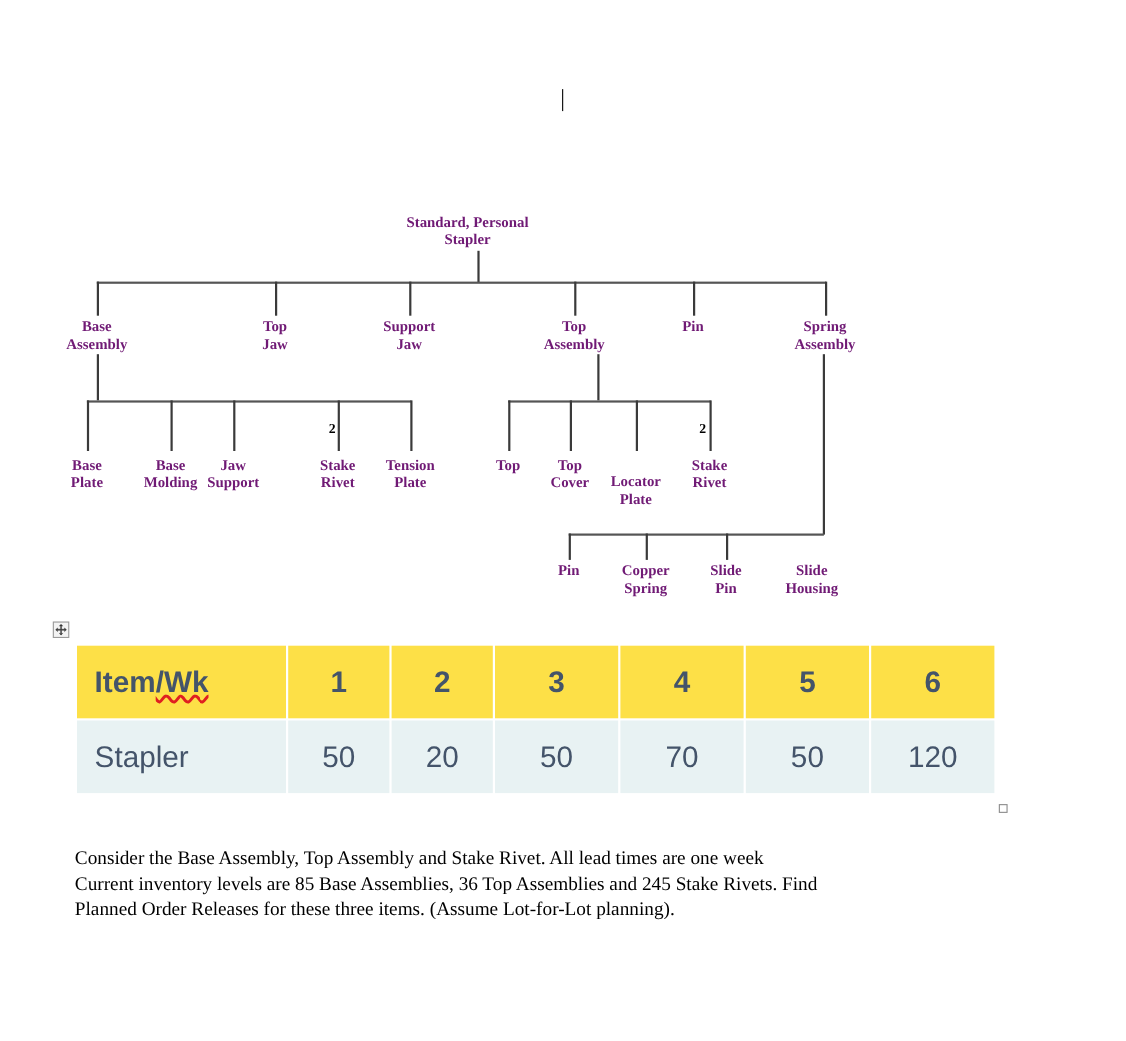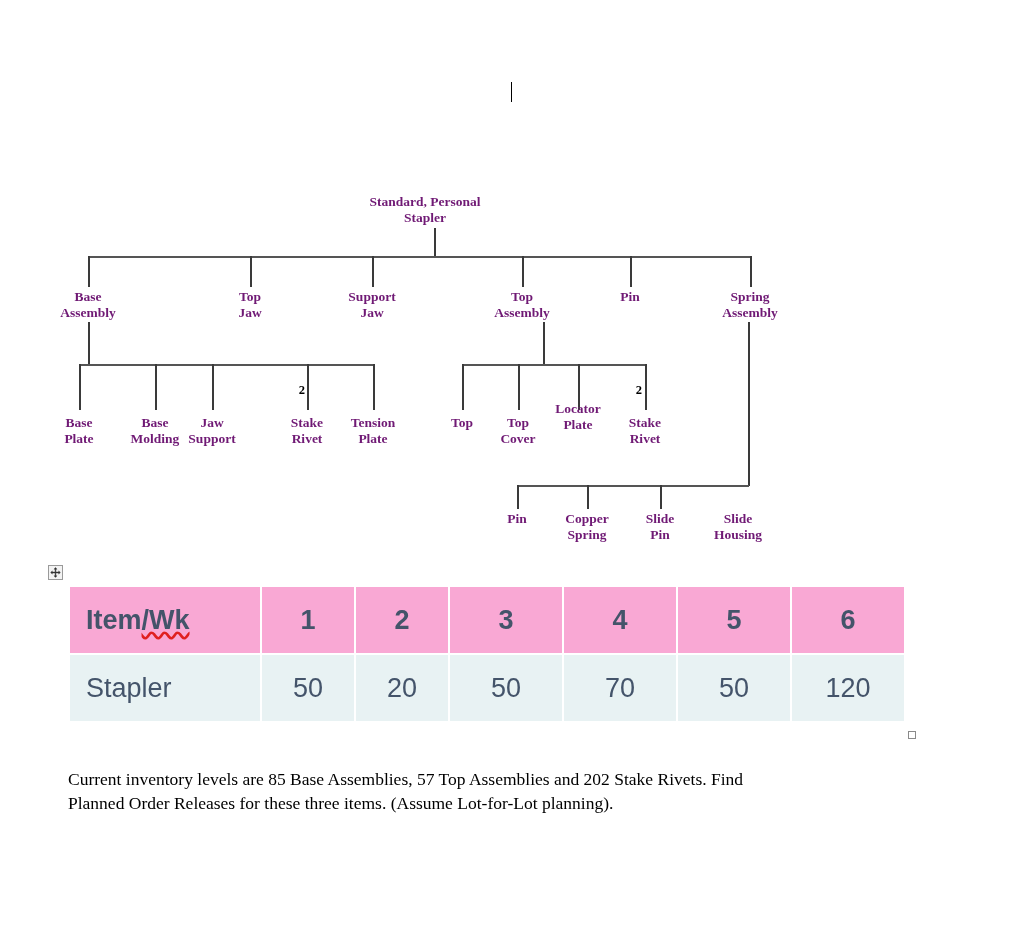--- a/index.html
+++ b/index.html
@@ -99,21 +99,21 @@
     margin: -2px;
   }
   #mrp-table th, #mrp-table td {
     padding: 0;
     margin: 0;
     text-align: center;
     vertical-align: middle;
     font-weight: normal;
   }
   #mrp-table thead th {
-    background: #f9a8d4;
+    background: #fde047;
     height: 66px;
     font-weight: bold;
     font-size: 27px;
   }
   #mrp-table tbody td {
     background: #e8f2f3;
     height: 66px;
     font-size: 27px;
   }
   .col-item   { width: 174px; }
@@ -211,21 +211,21 @@
   <div class="vline" style="left:462px; top:364px; height:46px;"></div>
   <div class="vline" style="left:518px; top:364px; height:46px;"></div>
   <div class="vline" style="left:578px; top:364px; height:46px;"></div>
   <div class="vline" style="left:645px; top:364px; height:46px;"></div>
 
   <div class="qty" style="left:612px; top:383px; width:30px;">2</div>
 
   <div class="node" style="left:412px; top:415px; width:100px;">Top</div>
   <div class="node" style="left:468px; top:415px; width:100px;">Top
 Cover</div>
-  <div class="node" style="left:528px; top:401px; width:100px;">Locator
+  <div class="node" style="left:528px; top:430px; width:100px;">Locator
 Plate</div>
   <div class="node" style="left:595px; top:415px; width:100px;">Stake
 Rivet</div>
 
   <div class="vline" style="left:748px; top:322px; height:164px;"></div>
   <div class="hline" style="left:517px; top:485px; width:232px;"></div>
   <div class="vline" style="left:517px; top:485px; height:24px;"></div>
   <div class="vline" style="left:587px; top:485px; height:24px;"></div>
   <div class="vline" style="left:660px; top:485px; height:24px;"></div>
 
@@ -270,15 +270,16 @@
         <td>50</td>
         <td>120</td>
       </tr>
     </tbody>
   </table>
 
   <div id="table-resize-handle"></div>
 </div>
 
 <div id="question-text">
-  <div>Current inventory levels are 85 Base Assemblies, 57 Top Assemblies and 202 Stake Rivets. Find</div>
+  <div>Consider the Base Assembly, Top Assembly and Stake Rivet. All lead times are one week</div>
+  <div>Current inventory levels are 85 Base Assemblies, 36 Top Assemblies and 245 Stake Rivets. Find</div>
   <div>Planned Order Releases for these three items. (Assume Lot-for-Lot planning).</div>
 </div>
 
 </body></html>

